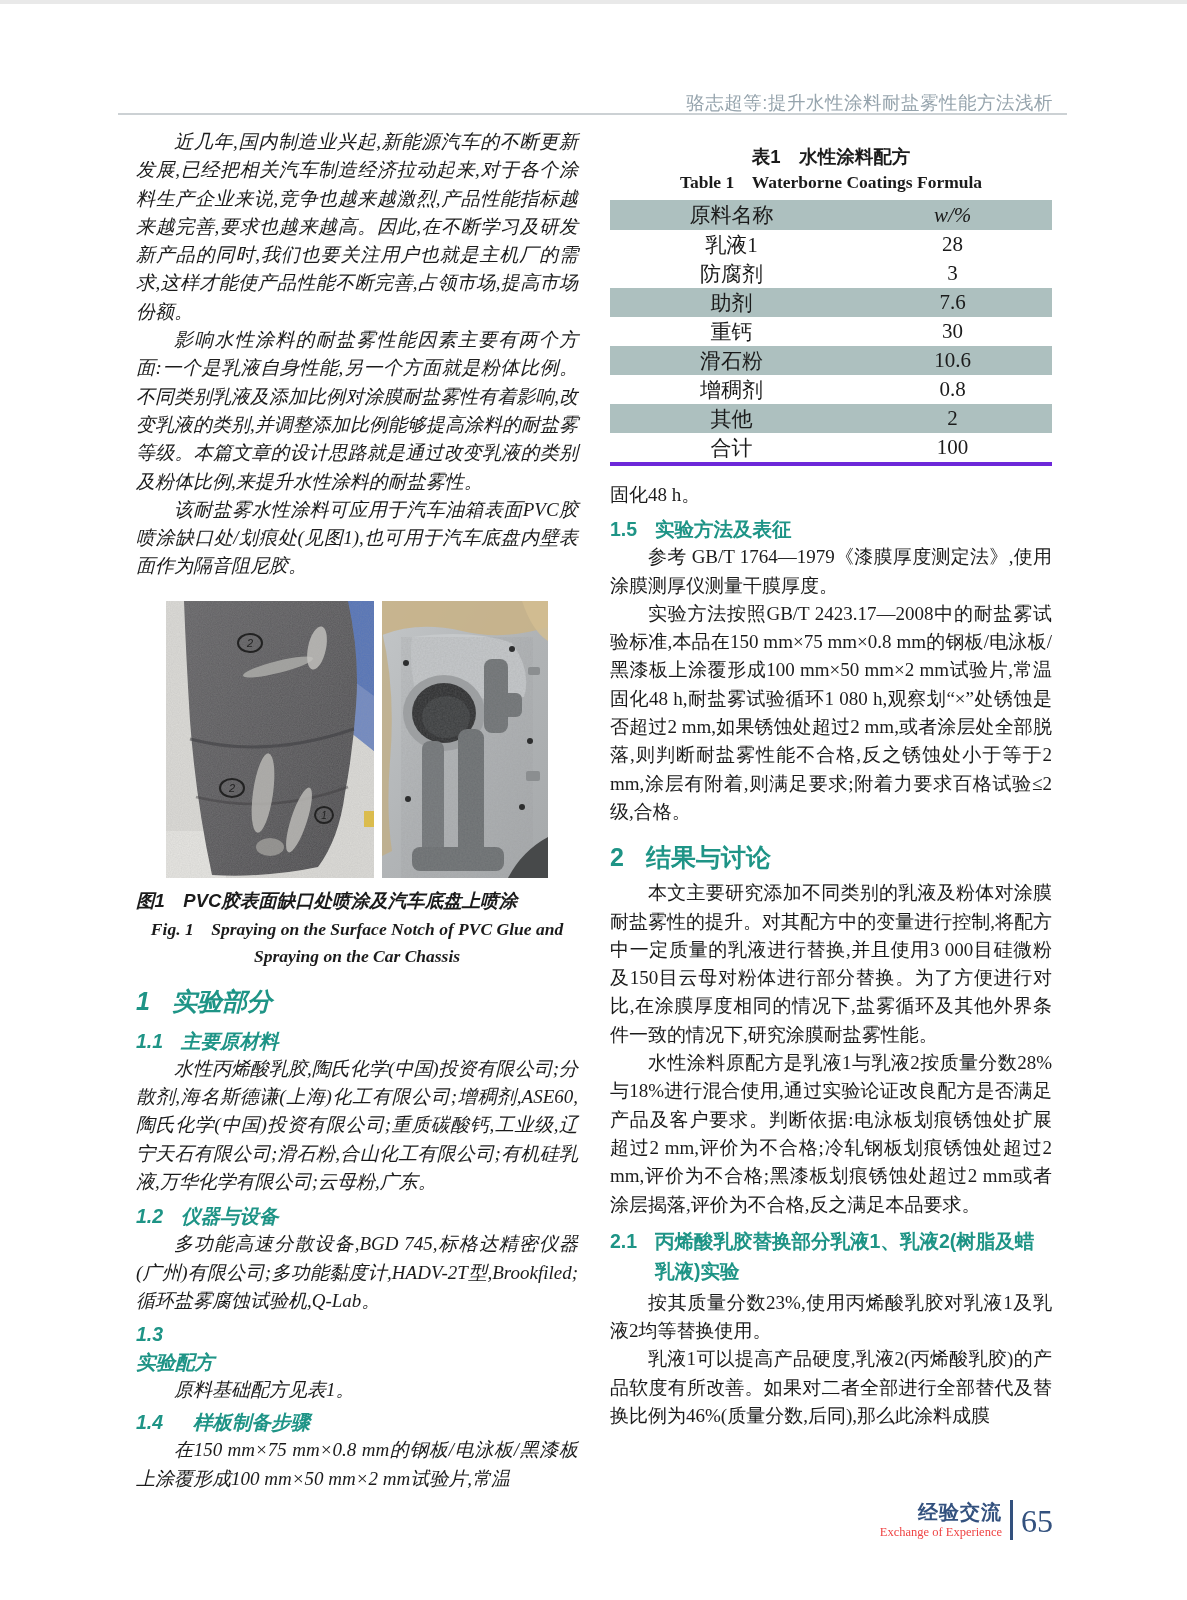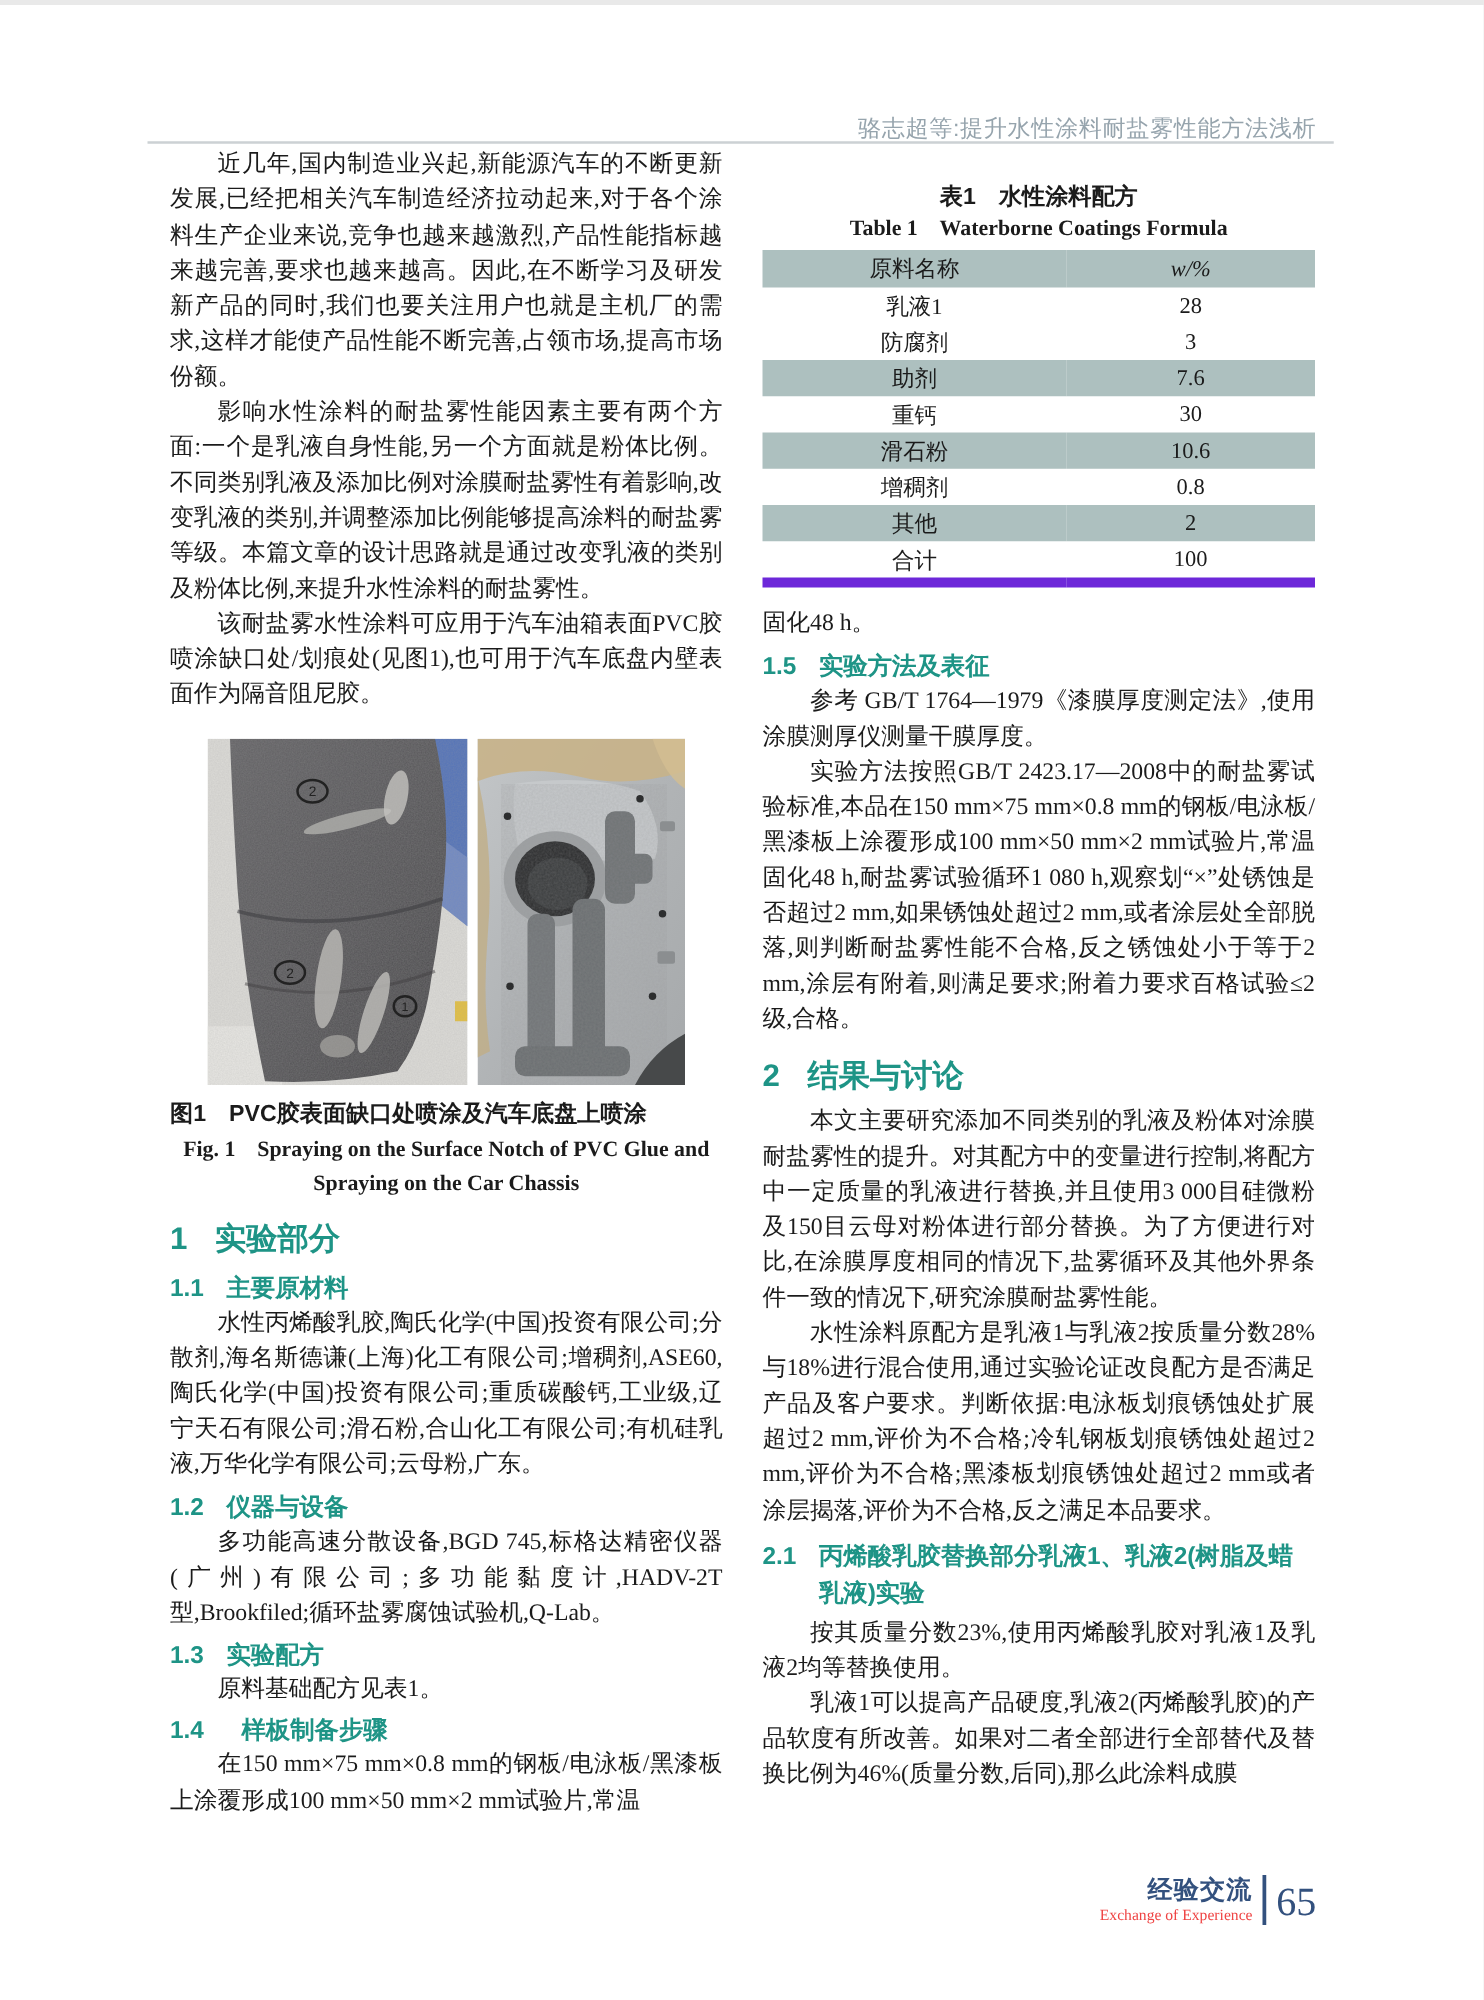--- a/index.html
+++ b/index.html
@@ -4,21 +4,21 @@
 <style>
   html,body{margin:0;padding:0;background:#e9e9e9;}
   .page{position:relative;width:1187px;height:1600px;background:#ffffff;margin:4px auto;overflow:hidden;
         font-family:"Liberation Serif","DejaVu Serif",serif;color:#1b1b1b;}
   
   .running-title{position:absolute;top:86px;left:136px;width:917px;text-align:right;
     font-family:"Liberation Sans","DejaVu Sans",sans-serif;font-size:18.5px;color:#96a4ad;letter-spacing:.5px;}
   .header-rule{position:absolute;top:109px;left:118px;width:949px;height:2px;background:#ccd1d4;}
   
   .col{position:absolute;width:442px;}
-  .col-left{left:136px;top:114px;}
+  .col-left{left:136px;top:124px;font-style:italic;}
   .col-right{left:610px;top:140px;}
   p.body{margin:0;font-size:19px;line-height:28.3px;text-align:justify;text-indent:2em;}
   p.body.noindent{text-indent:0;}
   
   .h1{display:flex;color:#1e9486;font-family:"Liberation Sans","DejaVu Sans",sans-serif;
       font-weight:bold;font-size:25px;line-height:34px;margin-top:14px;}
   .h1 .hnum{margin-right:22px;}
   .h2{display:flex;color:#1e9486;font-family:"Liberation Sans","DejaVu Sans",sans-serif;
       font-weight:bold;font-size:19.5px;line-height:28px;}
   .h2 .hnum{flex:0 0 auto;margin-right:18px;}
@@ -26,22 +26,22 @@
   
   .figure{margin-top:20px;margin-left:30px;display:flex;gap:8px;}
   .figure svg{display:block;}
   .cap-zh{margin-top:10px;font-family:"Liberation Sans","DejaVu Sans",sans-serif;
           font-weight:bold;font-size:18.5px;line-height:26px;}
   .cap-en{margin-top:2px;text-align:center;font-weight:bold;font-size:17.5px;line-height:27px;}
   
   .tbl-title-zh{text-align:center;font-family:"Liberation Sans","DejaVu Sans",sans-serif;
                 font-weight:bold;font-size:18.5px;line-height:25px;}
   .tbl-title-en{text-align:center;font-weight:bold;font-size:17.5px;line-height:25px;margin-top:1px;}
-  table.formula{width:100%;border-collapse:collapse;margin-top:5px;font-size:18px;
-                border-bottom:8px solid #6d28d9;}
+  table.formula{width:100%;border-collapse:collapse;margin-top:5px;font-size:21px;
+                border-bottom:4px solid #6d28d9;}
   table.formula th,table.formula td{font-weight:normal;text-align:center;padding:0;height:29px;}
   table.formula th{height:30px;}
   table.formula .c1{width:55%;}
   table.formula .c2{width:45%;}
   table.formula tr.shade,table.formula thead tr{background:#adc0bf;}
   .wpct{font-style:italic;}
   
   .footer{position:absolute;top:1496px;left:610px;width:443px;display:flex;justify-content:flex-end;align-items:flex-start;}
   .footer-labels{text-align:right;}
   .footer-zh{font-family:"Liberation Sans","DejaVu Sans",sans-serif;font-weight:bold;font-size:20px;
@@ -151,21 +151,21 @@
       <span class="htxt">主要原材料</span>
     </div>
     <p class="body">水性丙烯酸乳胶,陶氏化学(中国)投资有限公司;分散剂,海名斯德谦(上海)化工有限公司;增稠剂,ASE60,陶氏化学(中国)投资有限公司;重质碳酸钙,工业级,辽宁天石有限公司;滑石粉,合山化工有限公司;有机硅乳液,万华化学有限公司;云母粉,广东。</p>
 
     <div class="h2" style="margin-top:6px;">
       <span class="hnum">1.2</span>
       <span class="htxt">仪器与设备</span>
     </div>
     <p class="body">多功能高速分散设备,BGD 745,标格达精密仪器(广州)有限公司;多功能黏度计,HADV-2T型,Brookfiled;循环盐雾腐蚀试验机,Q-Lab。</p>
 
-    <div class="h2" style="margin-top:5px;">
+    <div class="h2" style="margin-top:5px;flex-direction:column;">
       <span class="hnum">1.3</span>
       <span class="htxt">实验配方</span>
     </div>
     <p class="body">原料基础配方见表1。</p>
 
     <div class="h2" style="margin-top:4px;gap:12px;">
       <span class="hnum">1.4</span>
       <span class="htxt">样板制备步骤</span>
     </div>
     <p class="body">在150 mm×75 mm×0.8 mm的钢板/电泳板/黑漆板上涂覆形成100 mm×50 mm×2 mm试验片,常温</p>

